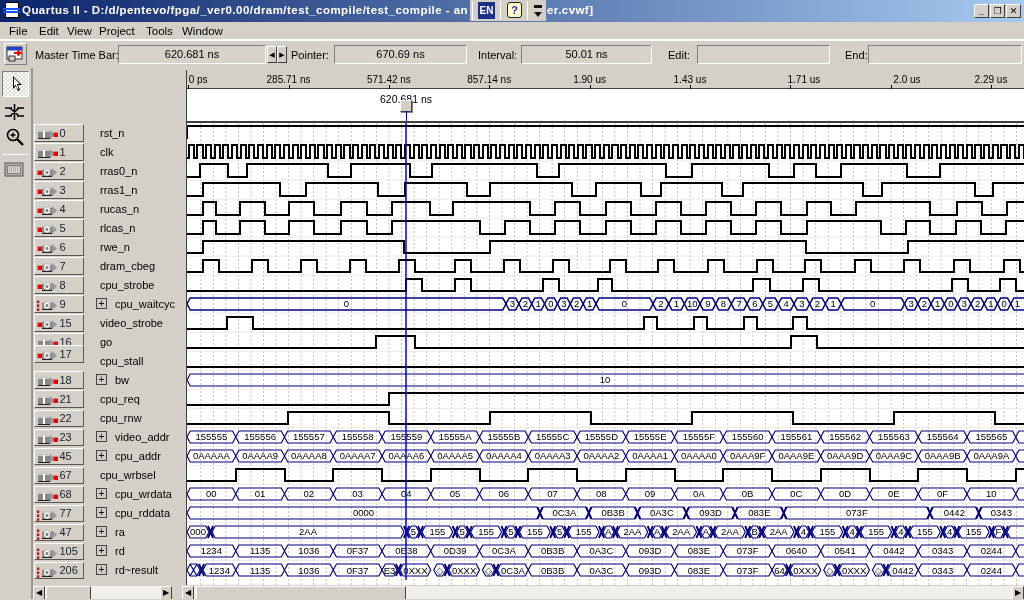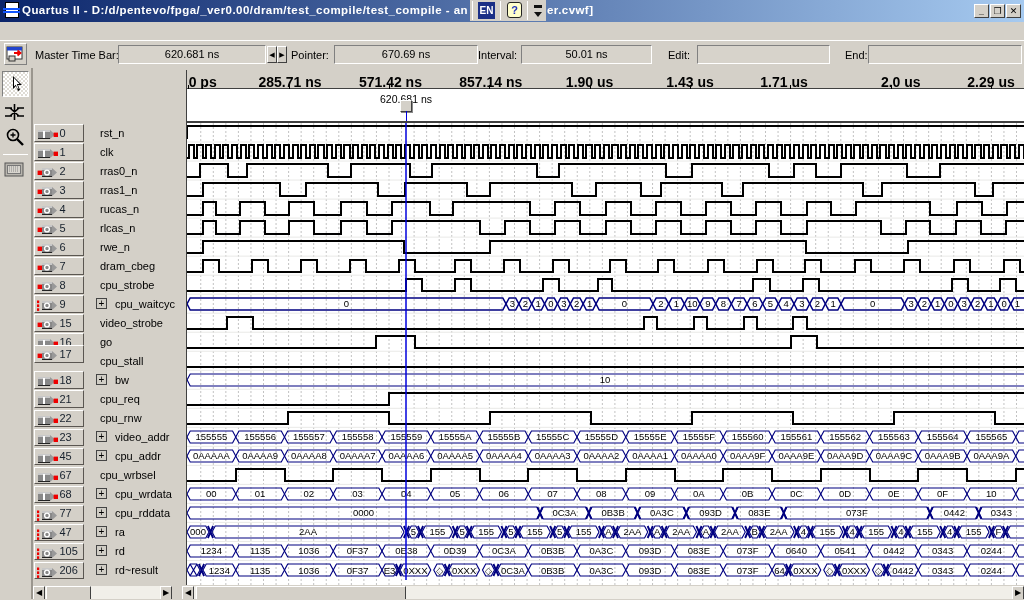--- a/index.html
+++ b/index.html
@@ -44,21 +44,21 @@
 #gcol { position:absolute; left:0; top:53px; width:51px; height:462px; background:#d4d0c8; border-right:1px solid #404040; }
 .gcell { position:absolute; left:33.5px; width:50px; height:17.6px; background:#d4d0c8; border:1px solid; border-color:#fff #5a5651 #5a5651 #fff; }
 .gicon { position:absolute; left:2px; top:2px; }
 .gnum { position:absolute; left:25px; top:1.5px; font-size:11px; color:#16202c; }
 .plus { position:absolute; left:96px; width:11px; height:11px; background:#d0cdc5; border:1px solid #444; font-size:10px; line-height:9px; text-align:center; color:#000; }
 .plus span { position:relative; top:-0.5px; }
 .nm { position:absolute; font-size:11px; color:#000; white-space:nowrap; }
 
 
 #ruler { left:187px; top:70px; width:837px; height:19.3px; background:#d4d0c8; border-bottom:1px solid #404040; }
-.rlab { position:absolute; top:4px; font-size:14px; color:#000; white-space:nowrap;font-weight:bold; }
+.rlab { position:absolute; top:4px; font-size:10px; color:#000; white-space:nowrap; }
 .rtick { position:absolute; top:15px; width:1px; height:4px; background:#000; }
 #cstrip { left:187px; top:89.3px; width:837px; height:34px; background:#fff; }
 #cstrip .ctext { position:absolute; left:189px; top:4px; width:60px; text-align:center; font-size:10.5px; color:#000; }
 #chandle { position:absolute; left:213px; top:11px; width:11.5px; height:11.5px; background:#d4d0c8; border:1px solid; border-color:#fff #404040 #404040 #fff; box-shadow:1px 1px 0 #888; }
 #cline0 { position:absolute; left:218.5px; top:22px; width:1.5px; height:12px; background:#0000dd; }
 #wavebox { left:187px; top:121.3px; width:837px; height:2px; background:#404040; }
 #wsvg { left:187px; top:123.3px; }
 .bl { font-size:9.5px; fill:#000; font-family:"Liberation Sans",sans-serif; }
 
 
@@ -83,28 +83,36 @@
     <div class="lsep" style="left:57px"></div>
     <div id="langmin"></div>
     <div id="langarr"></div>
   </div>
   <span class="txt" style="left:547px">er.cvwf]</span>
   <div class="wbtn" style="left:974px"><b>_</b></div>
   <div class="wbtn" style="left:990px">❐</div>
   <div class="wbtn" style="left:1006px">✕</div>
 </div>
 
+<div id="menu" class="abs">
+  <span style="left:9px">File</span>
+      <span style="left:39px">Edit</span>
+  <span style="left:67px">View</span>
+      <span style="left:99px">Project</span>
+  <span style="left:146px">Tools</span>
+      <span style="left:182px">Window</span>
+</div>
 
 <div id="tbar" class="abs">
   <span class="lbl" style="left:35px">Master Time Bar:</span>
   <div class="field" style="left:118px;width:148px">620.681 ns</div>
   <div class="spin" style="left:267px">◀</div>
   <div class="spin" style="left:277px">▶</div>
   <span class="lbl" style="left:291px">Pointer:</span>
-  <div class="field" style="left:334px;width:144px">670.69 ns</div>
+  <div class="field" style="left:334px;width:133px">670.69 ns</div>
   <span class="lbl" style="left:478px">Interval:</span>
   <div class="field" style="left:521px;width:131px">50.01 ns</div>
   <span class="lbl" style="left:668px">Edit:</span>
   <div class="field" style="left:697px;width:133px"></div>
   <span class="lbl" style="left:845px">End:</span>
   <div class="field" style="left:868px;width:154px"></div>
 </div>
 <div id="tbico"><svg width="21" height="20" viewBox="0 0 21 20">
         <rect x="2" y="3" width="15" height="12" fill="#fff" stroke="#333"></rect>
         <rect x="2" y="3" width="15" height="3.5" fill="#2244cc"></rect>
@@ -441,21 +449,21 @@
     <div class="plus" style="top:564.36px"><span>+</span></div>
     <div class="nm" style="top:563.96px;left:115px">rd~result</div>
 
 <div id="ruler" class="abs">
       <div class="rlab" style="left:1.7px">0 ps</div>
       <div class="rlab" style="left:71.5px;width:60px;text-align:center">285.71 ns</div>
       <div class="rlab" style="left:171.9px;width:60px;text-align:center">571.42 ns</div>
       <div class="rlab" style="left:272.2px;width:60px;text-align:center">857.14 ns</div>
       <div class="rlab" style="left:372.6px;width:60px;text-align:center">1.90 us</div>
       <div class="rlab" style="left:473.0px;width:60px;text-align:center">1.43 us</div>
-      <div class="rlab" style="left:573.3px;width:60px;text-align:left">1.71 us</div>
+      <div class="rlab" style="left:573.3px;width:60px;text-align:right">1.71 us</div>
       <div class="rlab" style="left:673.6px;width:60px;text-align:right">2.0 us</div>
       <div class="rlab" style="left:774.0px;width:60px;text-align:center">2.29 us</div>
       <div class="rtick" style="left:1.2px"></div>
       <div class="rtick" style="left:101.5px"></div>
       <div class="rtick" style="left:201.9px"></div>
       <div class="rtick" style="left:302.2px"></div>
       <div class="rtick" style="left:402.6px"></div>
       <div class="rtick" style="left:503.0px"></div>
       <div class="rtick" style="left:603.3px"></div>
       <div class="rtick" style="left:703.6px"></div>

